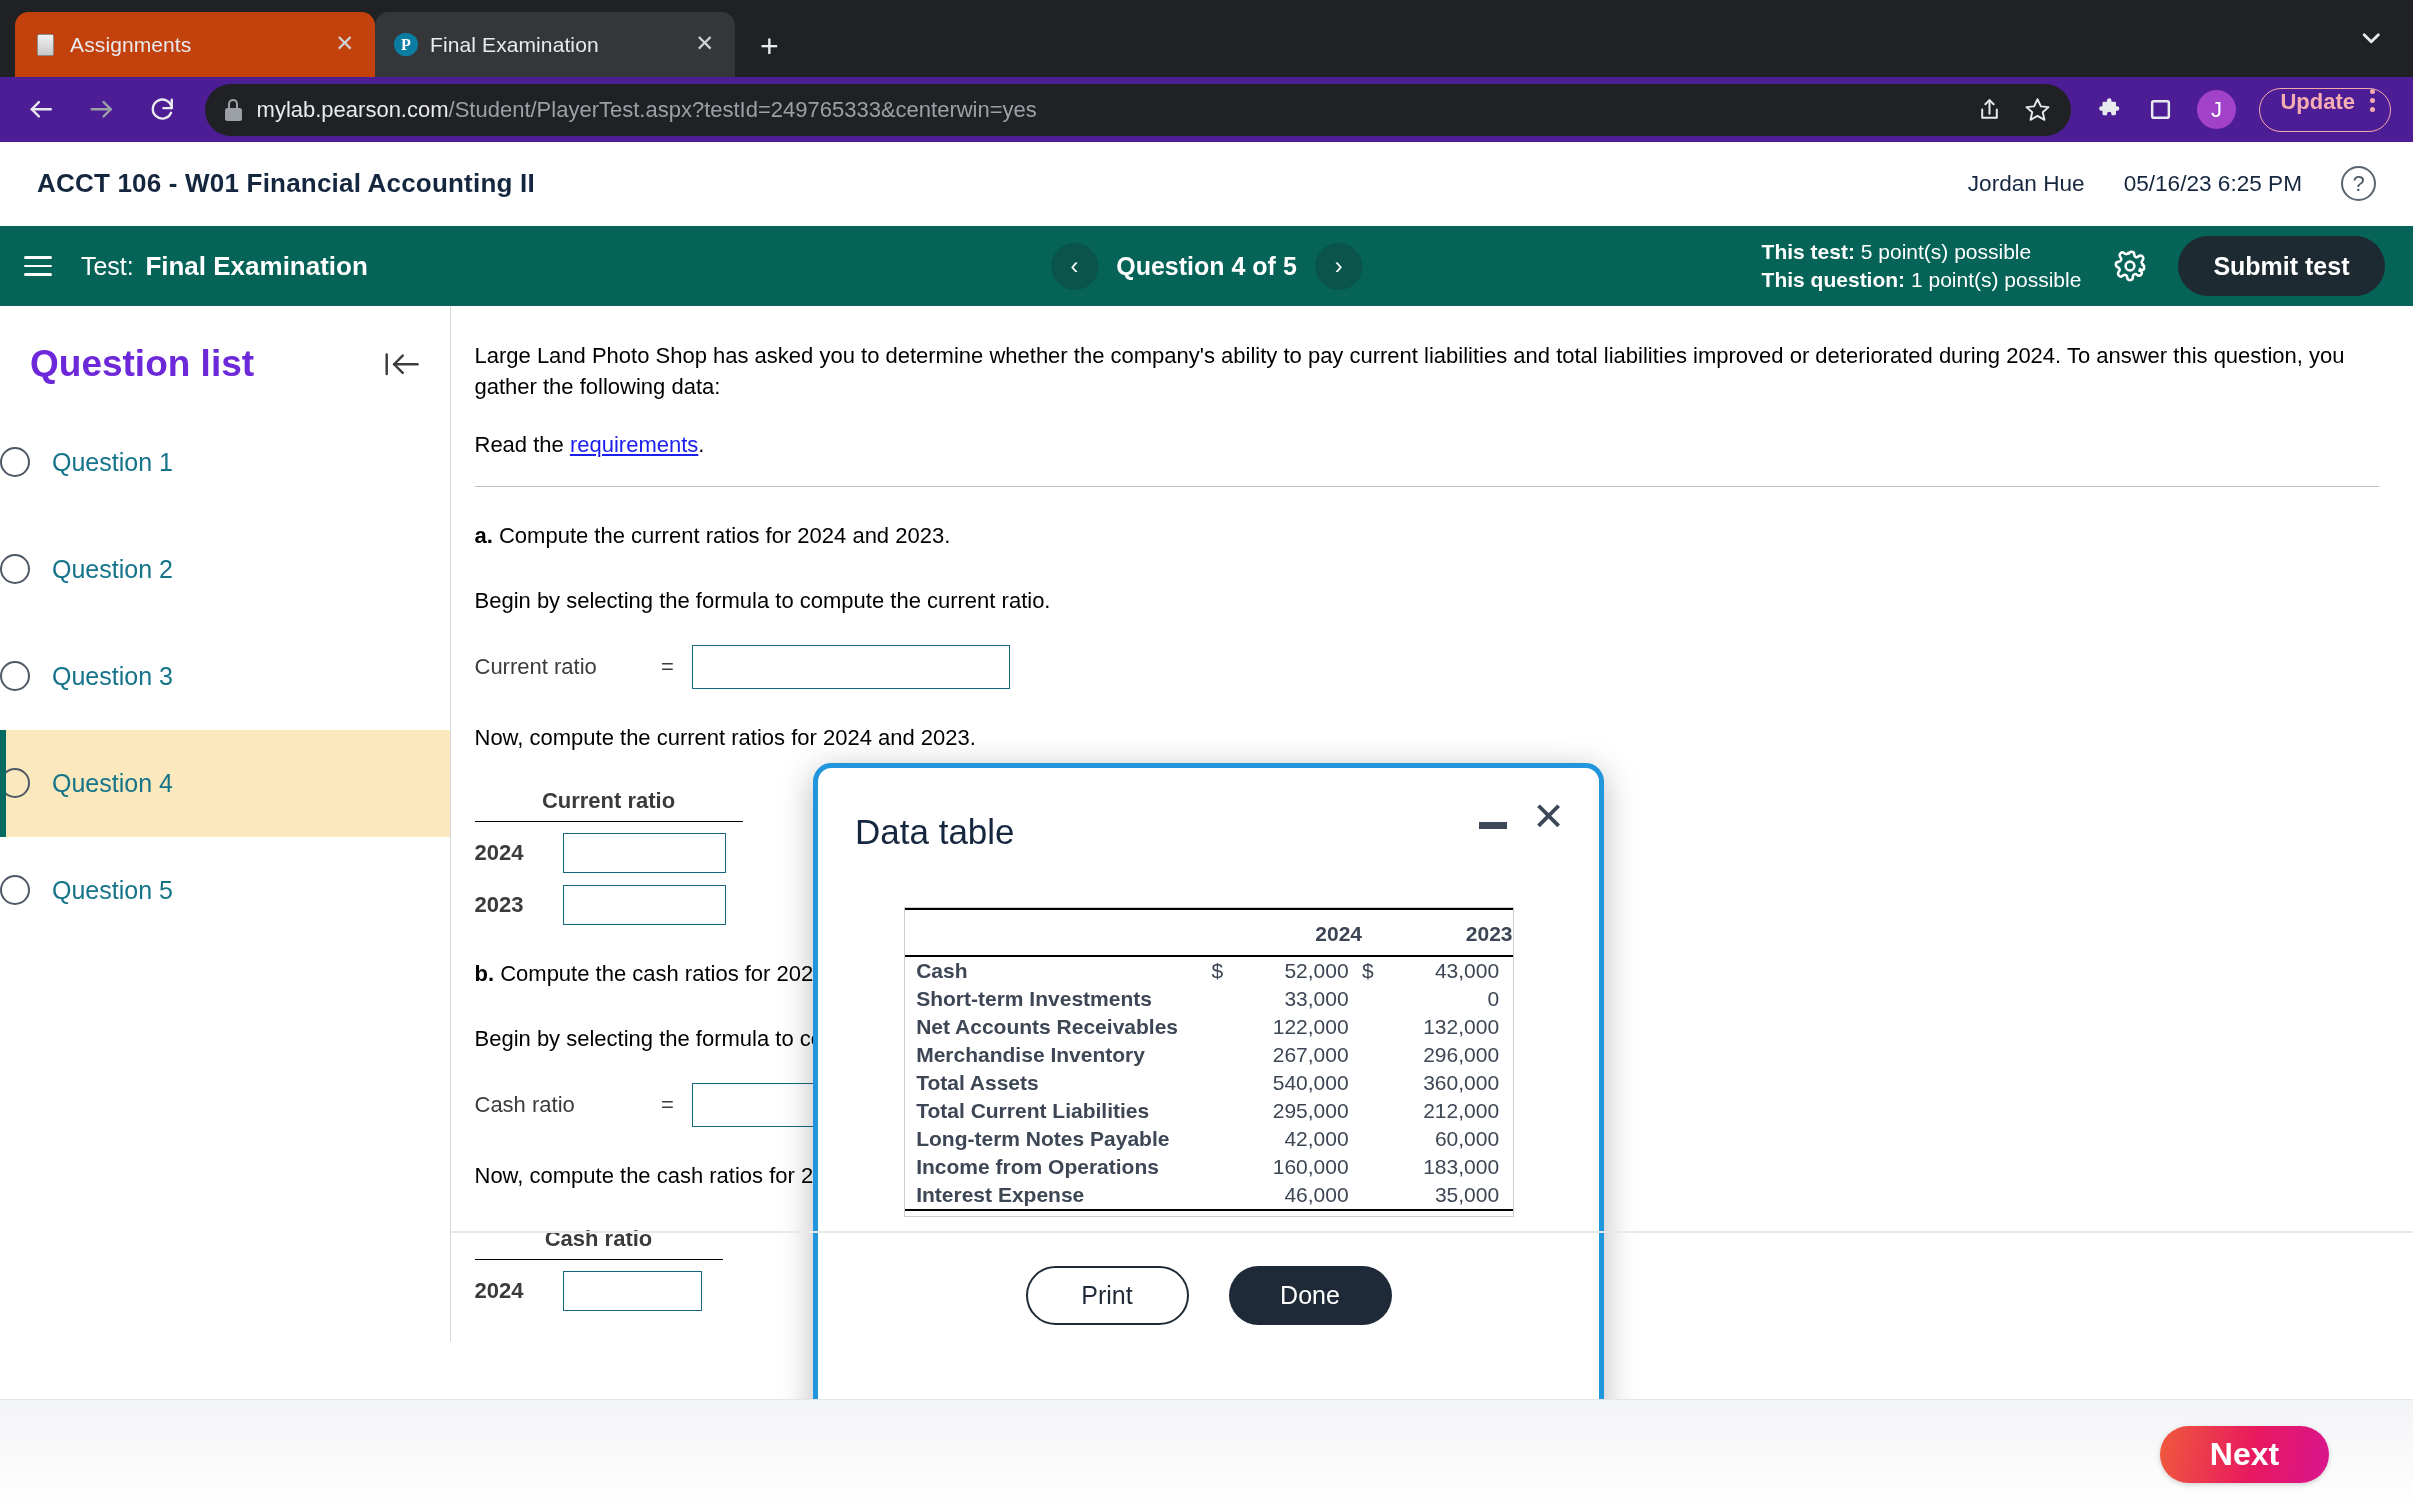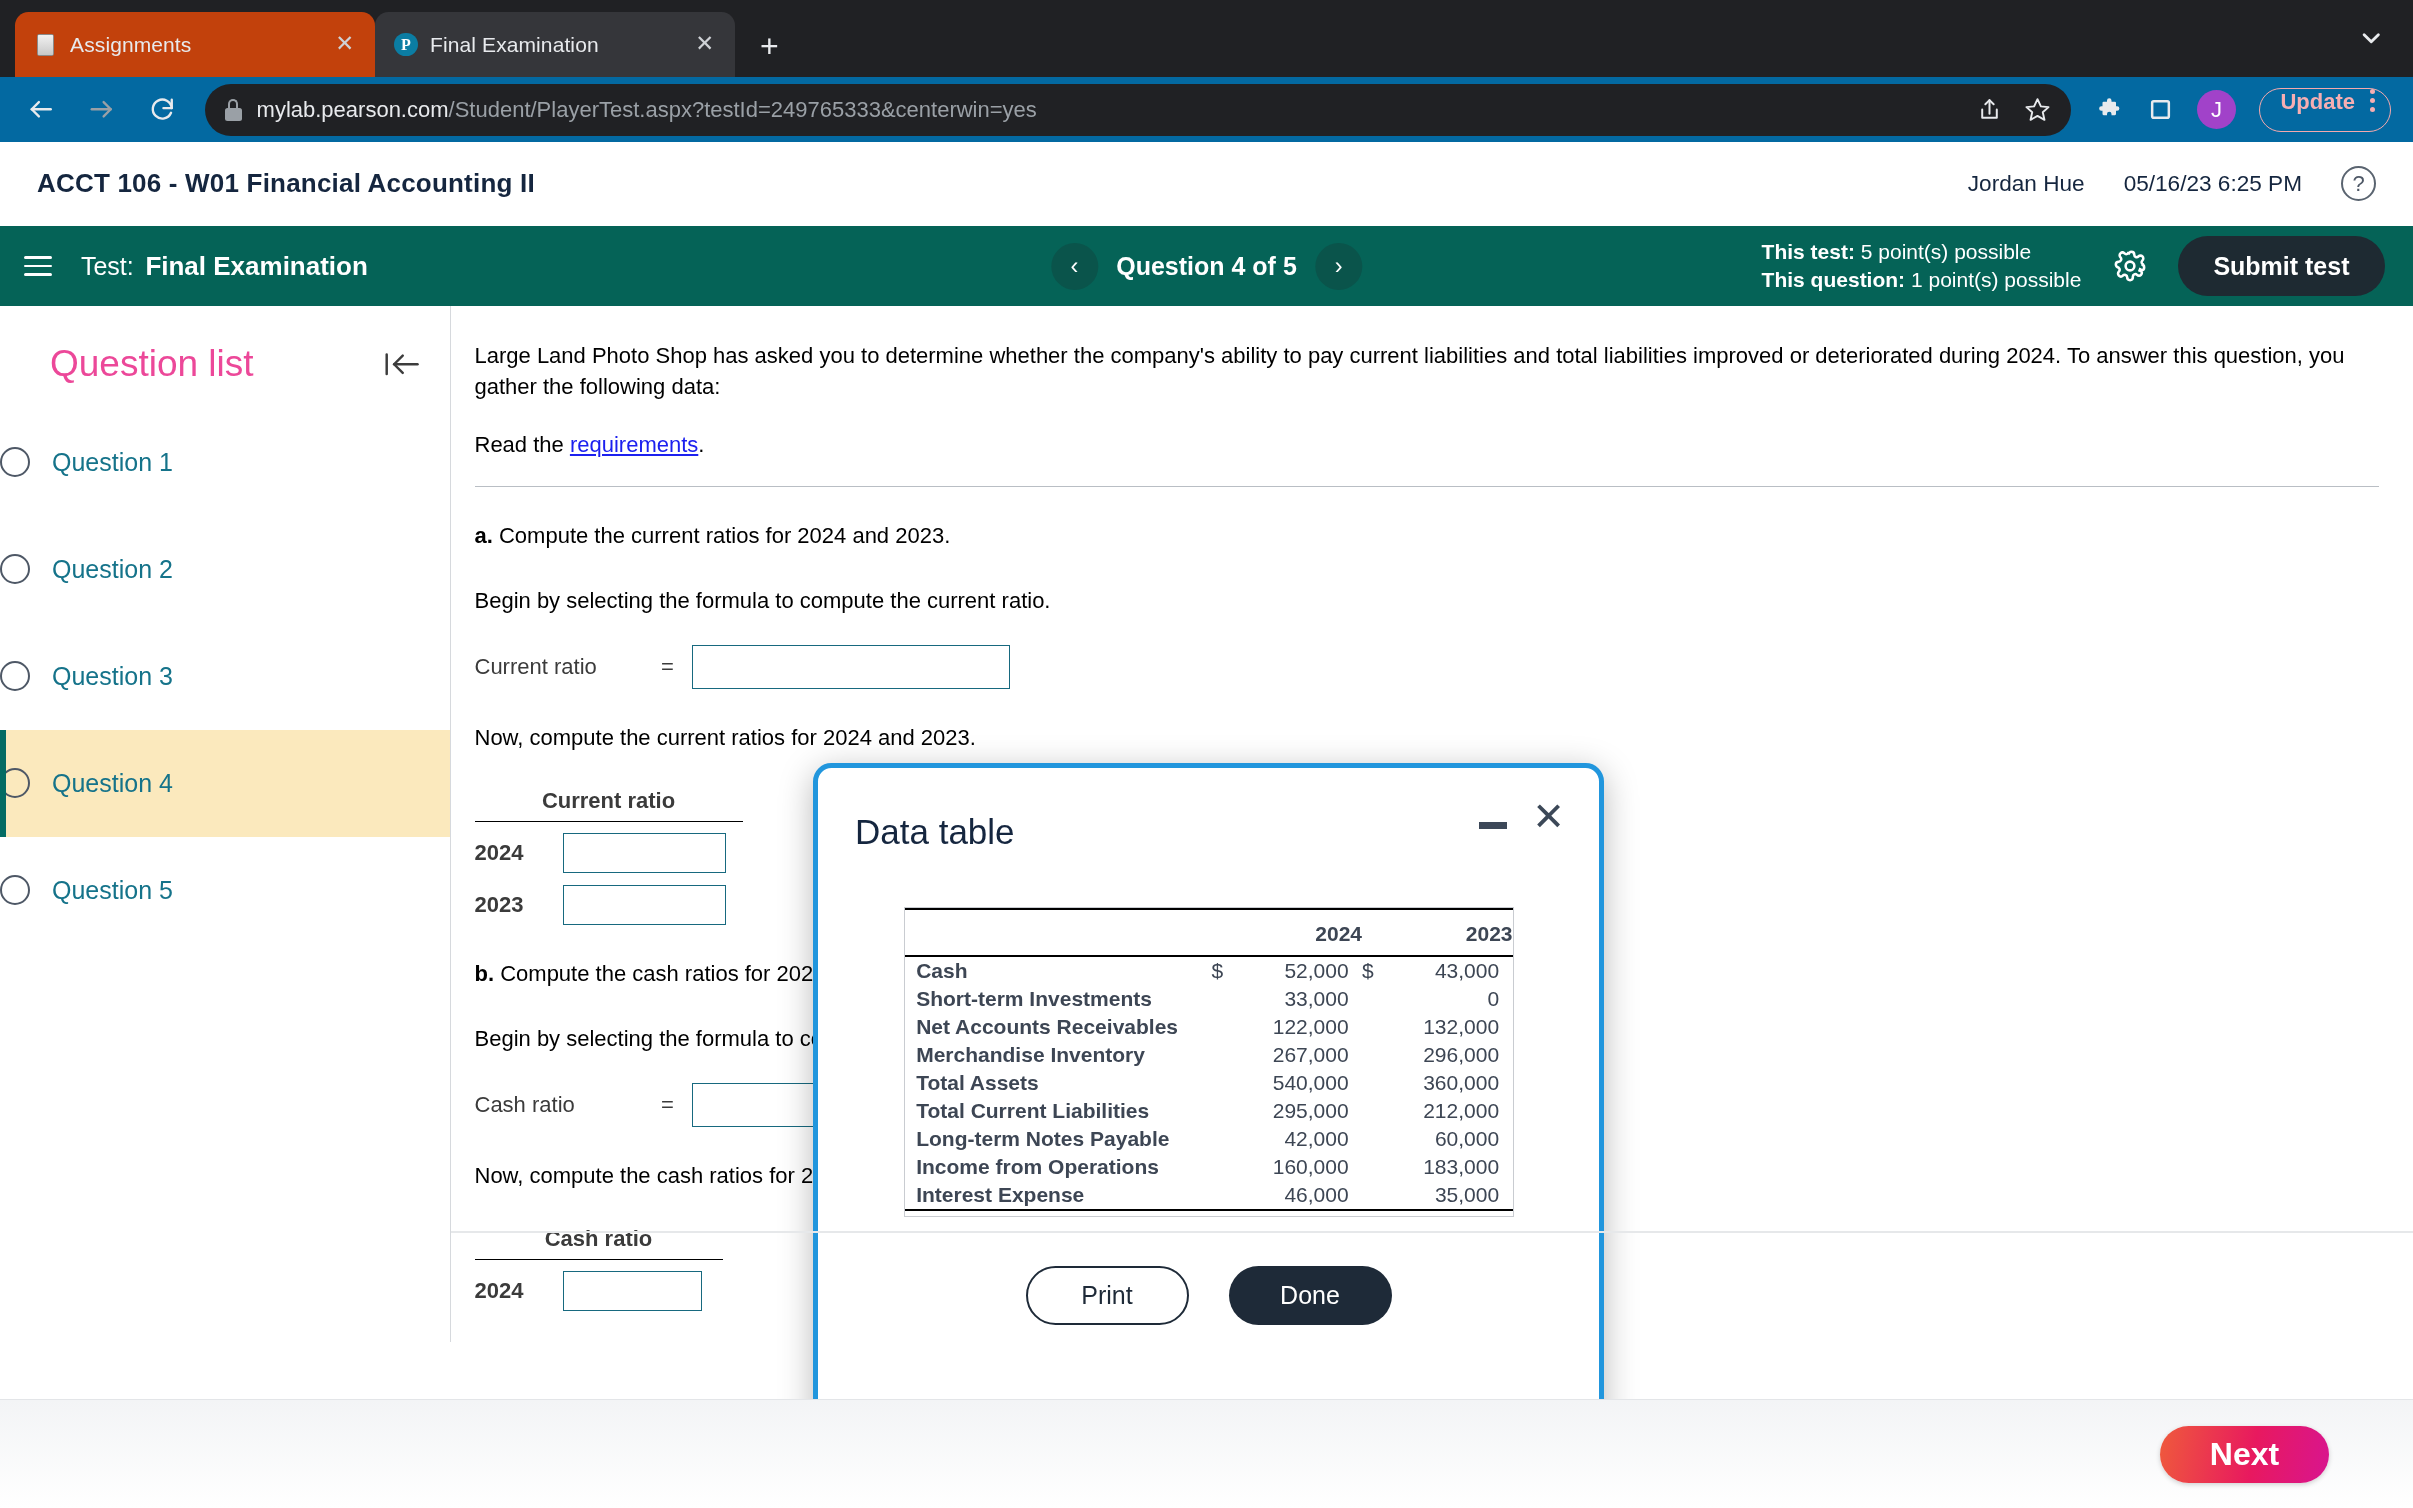--- a/index.html
+++ b/index.html
@@ -53,21 +53,21 @@
     color: #e8eaed; font-size: 32px; line-height: 1; font-weight: 300;
   }
   .tabsearch {
     position: absolute; right: 22px; top: 18.4px;
     width: 40px; height: 40px; display: flex; align-items: center; justify-content: center;
     color: #e8eaed;
   }
 
   .omnibar {
     height: 65px; display: flex; align-items: center;
-    padding: 0 22px 0 15px; gap: 8.4px; background: #0369a1;
+    padding: 0 22px 0 15px; gap: 8.4px; background: #4c1d95;
   }
   .nav-btn {
     width: 52px; height: 52px; border-radius: 50%;
     display: flex; align-items: center; justify-content: center;
     color: #e8eaed; font-size: 27px;
   }
   .nav-btn.dim { color: #9aa0a6; }
   .urlbox {
     flex: 1; height: 52px; background: #202124; border-radius: 27px;
     display: flex; align-items: center; padding: 0 20px; gap: 15px;
@@ -146,21 +146,21 @@
 
   
   .work-area { display: flex; height: 1036px; position: relative; }
   .sidebar {
     width: 451px; flex: 0 0 451px; background: #fff;
     border-right: 0.8px solid #d6d9dd; position: relative;
   }
   .sidebar-head {
     display: flex; align-items: center; padding: 37px 30px 23.5px 30px;
   }
-  .sidebar-title { font-size: 37px; color: #ec4899; font-weight: normal; margin-left: 20px; }
+  .sidebar-title { font-size: 37px; color: #6d28d9; font-weight: bold; }
   .collapse-icon { margin-left: auto; display: flex; align-items: center; color: #3c3c3c; }
   .q-item {
     height: 107px; display: flex; align-items: center; gap: 22px;
     position: relative;
   }
   .q-item.active { background: #fbe9bd; }
   .q-item.active::before {
     content: ""; position: absolute; left: 0; top: 0; bottom: 0; width: 5.9px; background: #046b63;
   }
   .q-radio {

